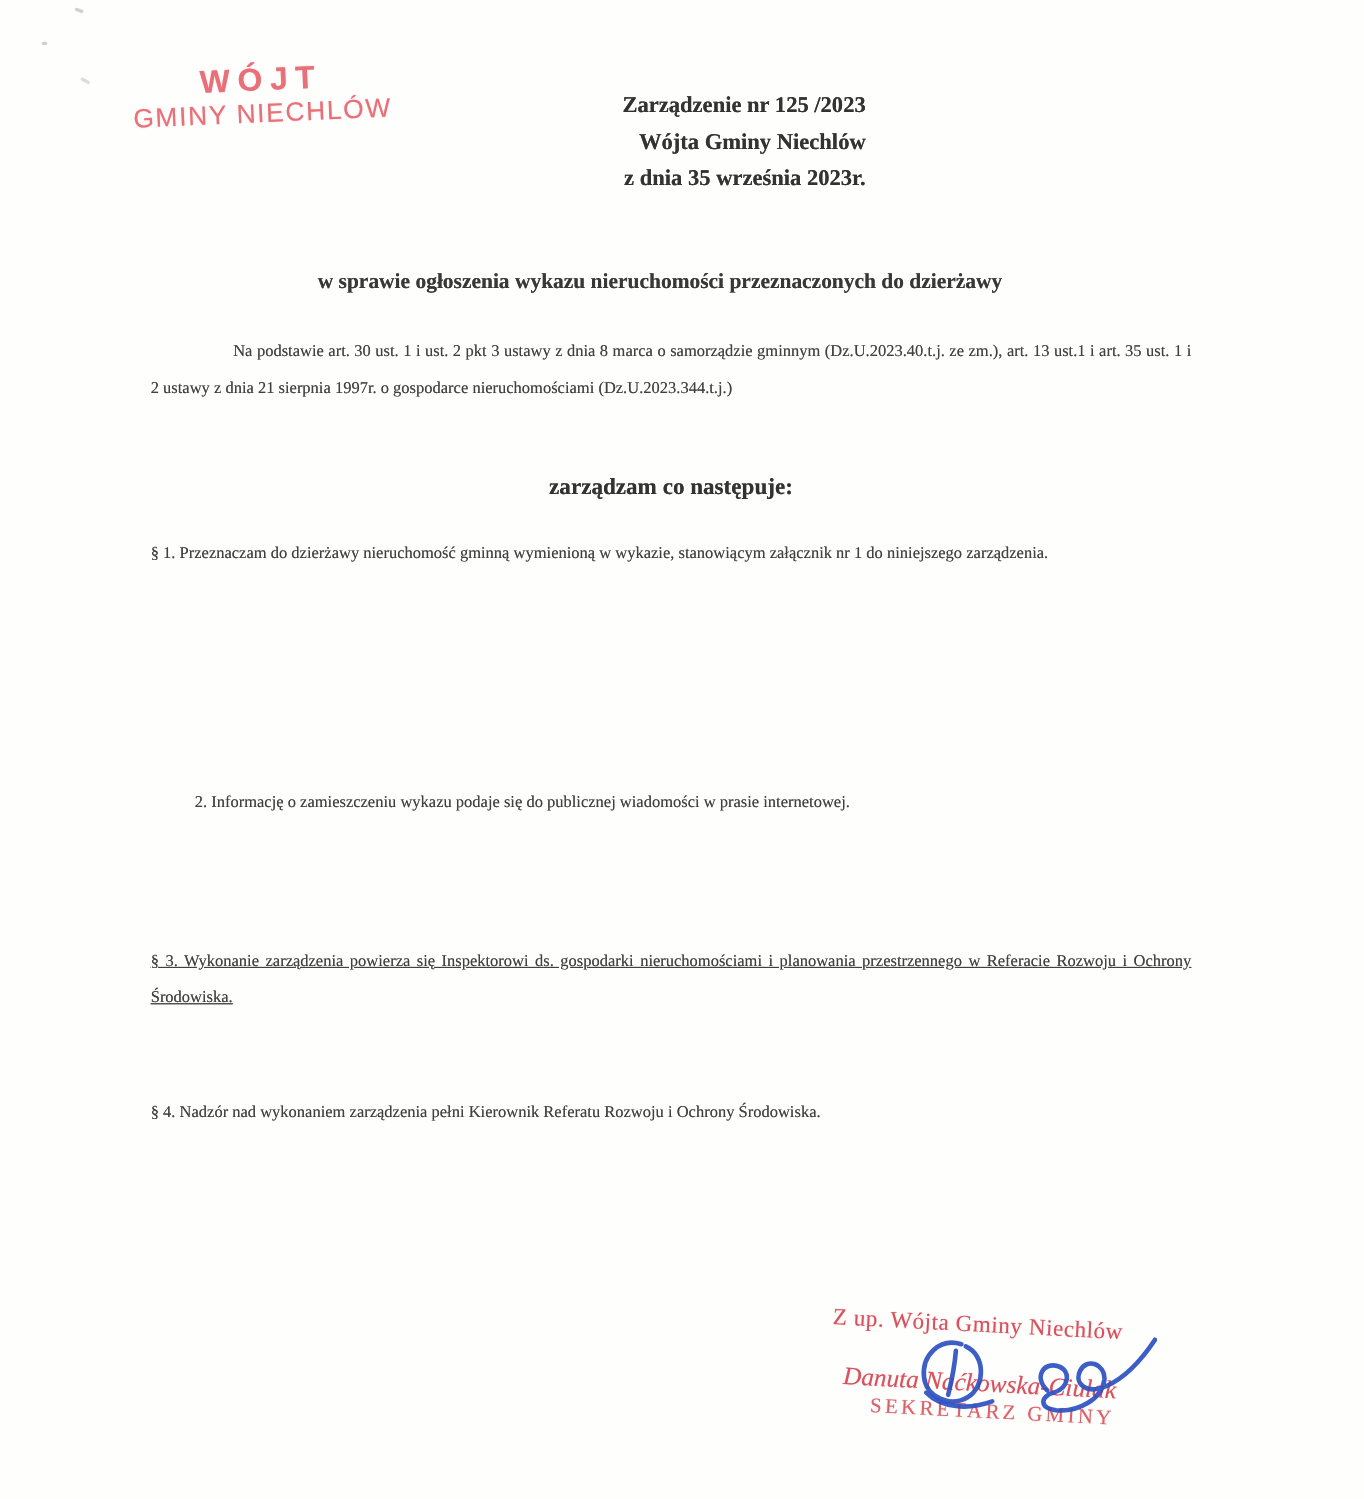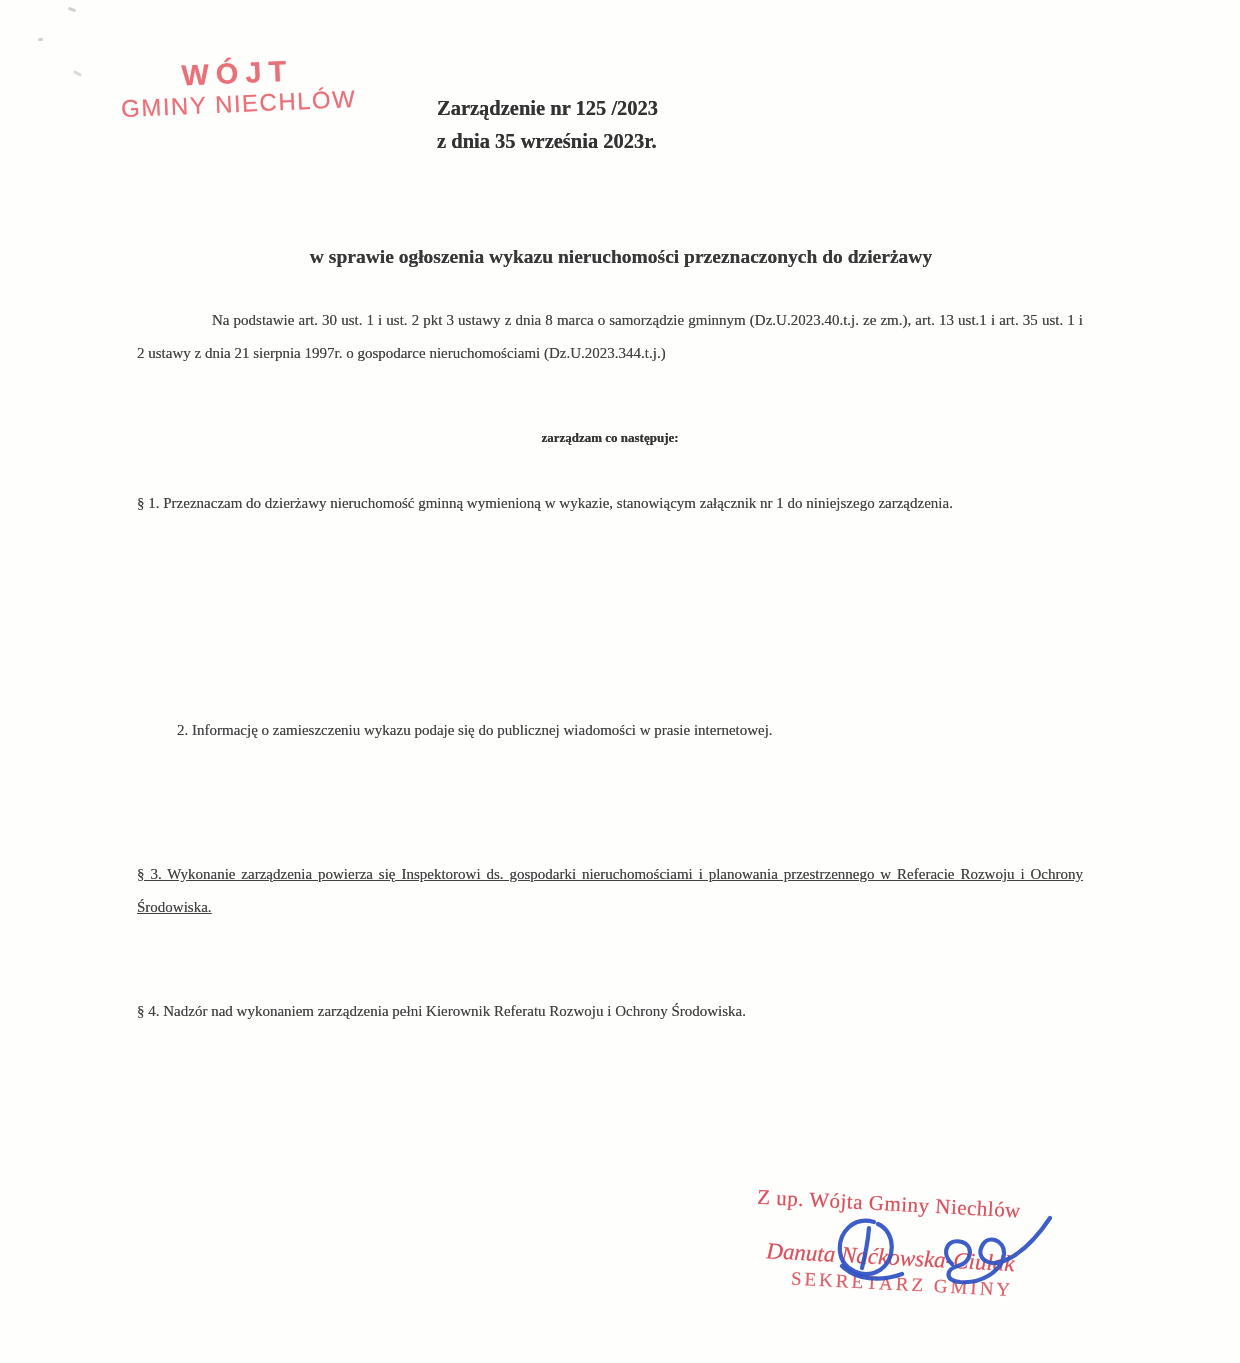--- a/index.html
+++ b/index.html
@@ -31,41 +31,41 @@
     text-shadow: 0 0 1px rgba(231,100,109,.55);
   }
   .stamp-top .l1 {
     font-size: 29px; font-weight: 700; letter-spacing: 7px; line-height: 34px;
   }
   .stamp-top .l2 {
     font-size: 24px; font-weight: 400; letter-spacing: 1.5px; line-height: 28px;
   }
   
   .title-block {
-    position: absolute; left: 437px; top: 92px; width: 350px;
-    text-align: left; font-weight: 700;
+    position: absolute; left: 437px; top: 80px; width: 350px;
+    text-align: right; font-weight: 700;
     font-size: 20.5px; line-height: 33px; color: #333;
     text-shadow: 0 0 .4px rgba(40,40,40,.8);
   }
   
   .subject {
-    position: absolute; left: 148px; top: 246px; width: 946px;
+    position: absolute; left: 127px; top: 246px; width: 946px;
     text-align: center; font-weight: 700; font-size: 19.5px; color: #383838;
     text-shadow: 0 0 .4px rgba(40,40,40,.7);
   }
   .para {
     position: absolute; left: 137px; width: 946px;
     font-size: 15px; line-height: 33px;
     text-align: justify; color: #414141;
     text-shadow: 0 0 .4px rgba(55,55,55,.6);
   }
   .legal-basis   { top: 304px; text-indent: 75px; }
   .order-heading {
     position: absolute; left: 137px; top: 430px; width: 946px;
-    text-align: center; font-weight: 700; font-size: 13px; color: #333;
+    text-align: center; font-weight: 700; font-size: 21px; color: #333;
     text-shadow: 0 0 .4px rgba(40,40,40,.8);
   }
   .sec-1   { top: 487px; }
   .sec-2-1 { top: 618px; }
   .sec-2-2 { top: 714px; text-indent: 40px; }
   .sec-3   { top: 858px; text-decoration: underline; }
   .sec-4   { top: 995px; }
   .sec-5   { top: 1092px; }
   
   .signature-block {
@@ -103,20 +103,21 @@
   <div class="speck speck2"></div>
   <div class="speck speck3"></div>
 
   <div class="stamp-top">
     <div class="l1">WÓJT</div>
     <div class="l2">GMINY NIECHLÓW</div>
   </div>
 
   <div class="title-block">
     <div>Zarządzenie nr 125 /2023</div>
+    <div>Wójta Gminy Niechlów</div>
     <div>z dnia 35 września 2023r.</div>
   </div>
 
   <div class="subject">w sprawie ogłoszenia wykazu nieruchomości przeznaczonych do dzierżawy</div>
 
   <div class="para legal-basis">Na podstawie art. 30 ust. 1 i ust. 2 pkt 3 ustawy z dnia 8 marca o samorządzie gminnym (Dz.U.2023.40.t.j. ze zm.), art. 13 ust.1 i art. 35 ust. 1 i 2 ustawy z dnia 21 sierpnia 1997r. o gospodarce nieruchomościami (Dz.U.2023.344.t.j.)</div>
 
   <div class="order-heading">zarządzam co następuje:</div>
 
   <div class="para sec-1">§ 1. Przeznaczam do dzierżawy nieruchomość gminną wymienioną w wykazie, stanowiącym załącznik nr 1 do niniejszego zarządzenia.</div>

